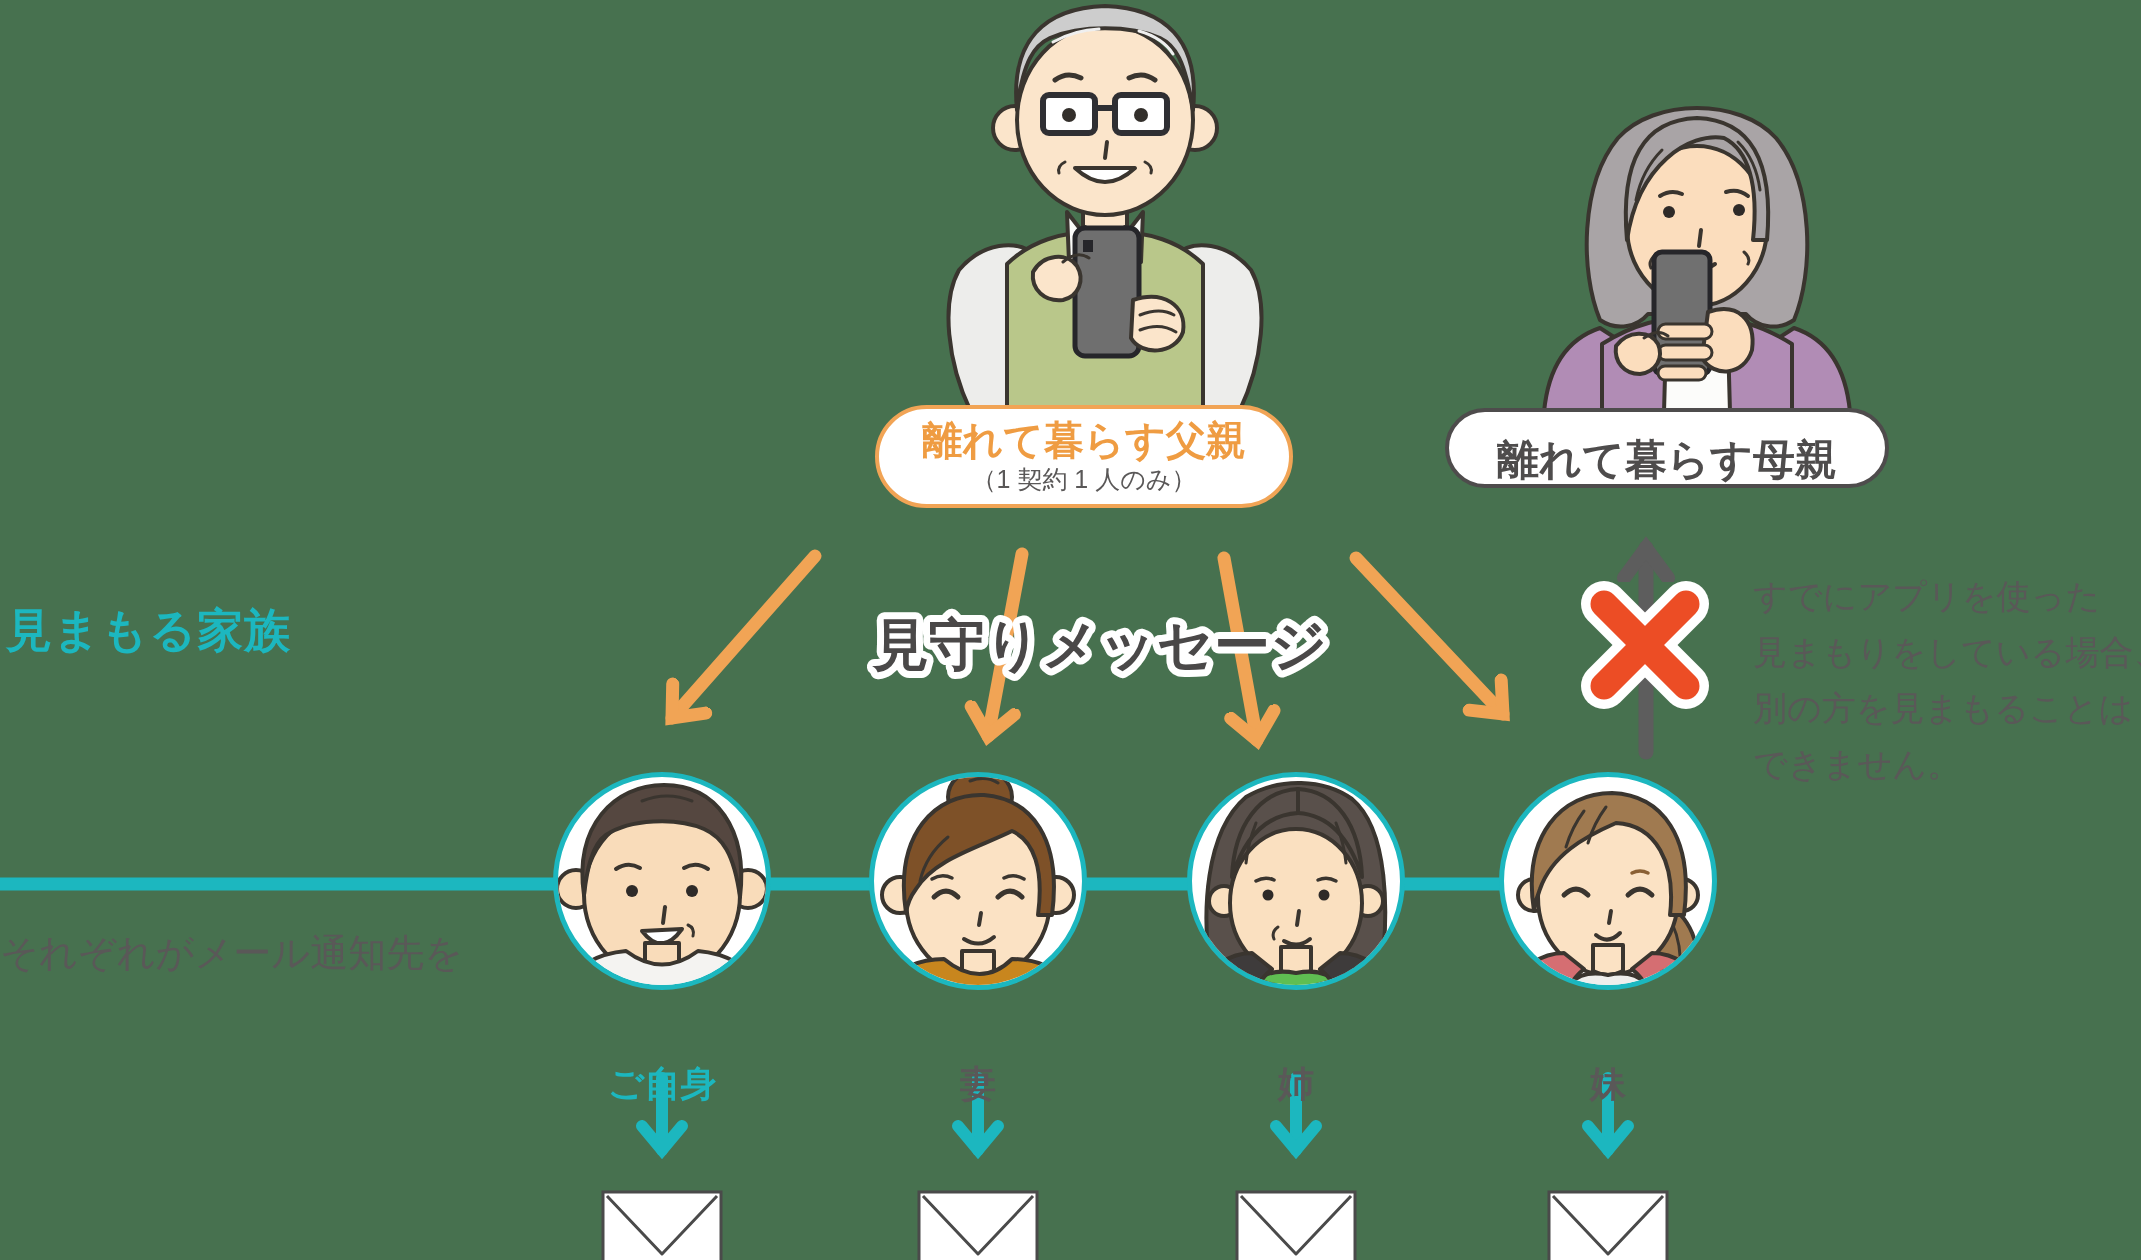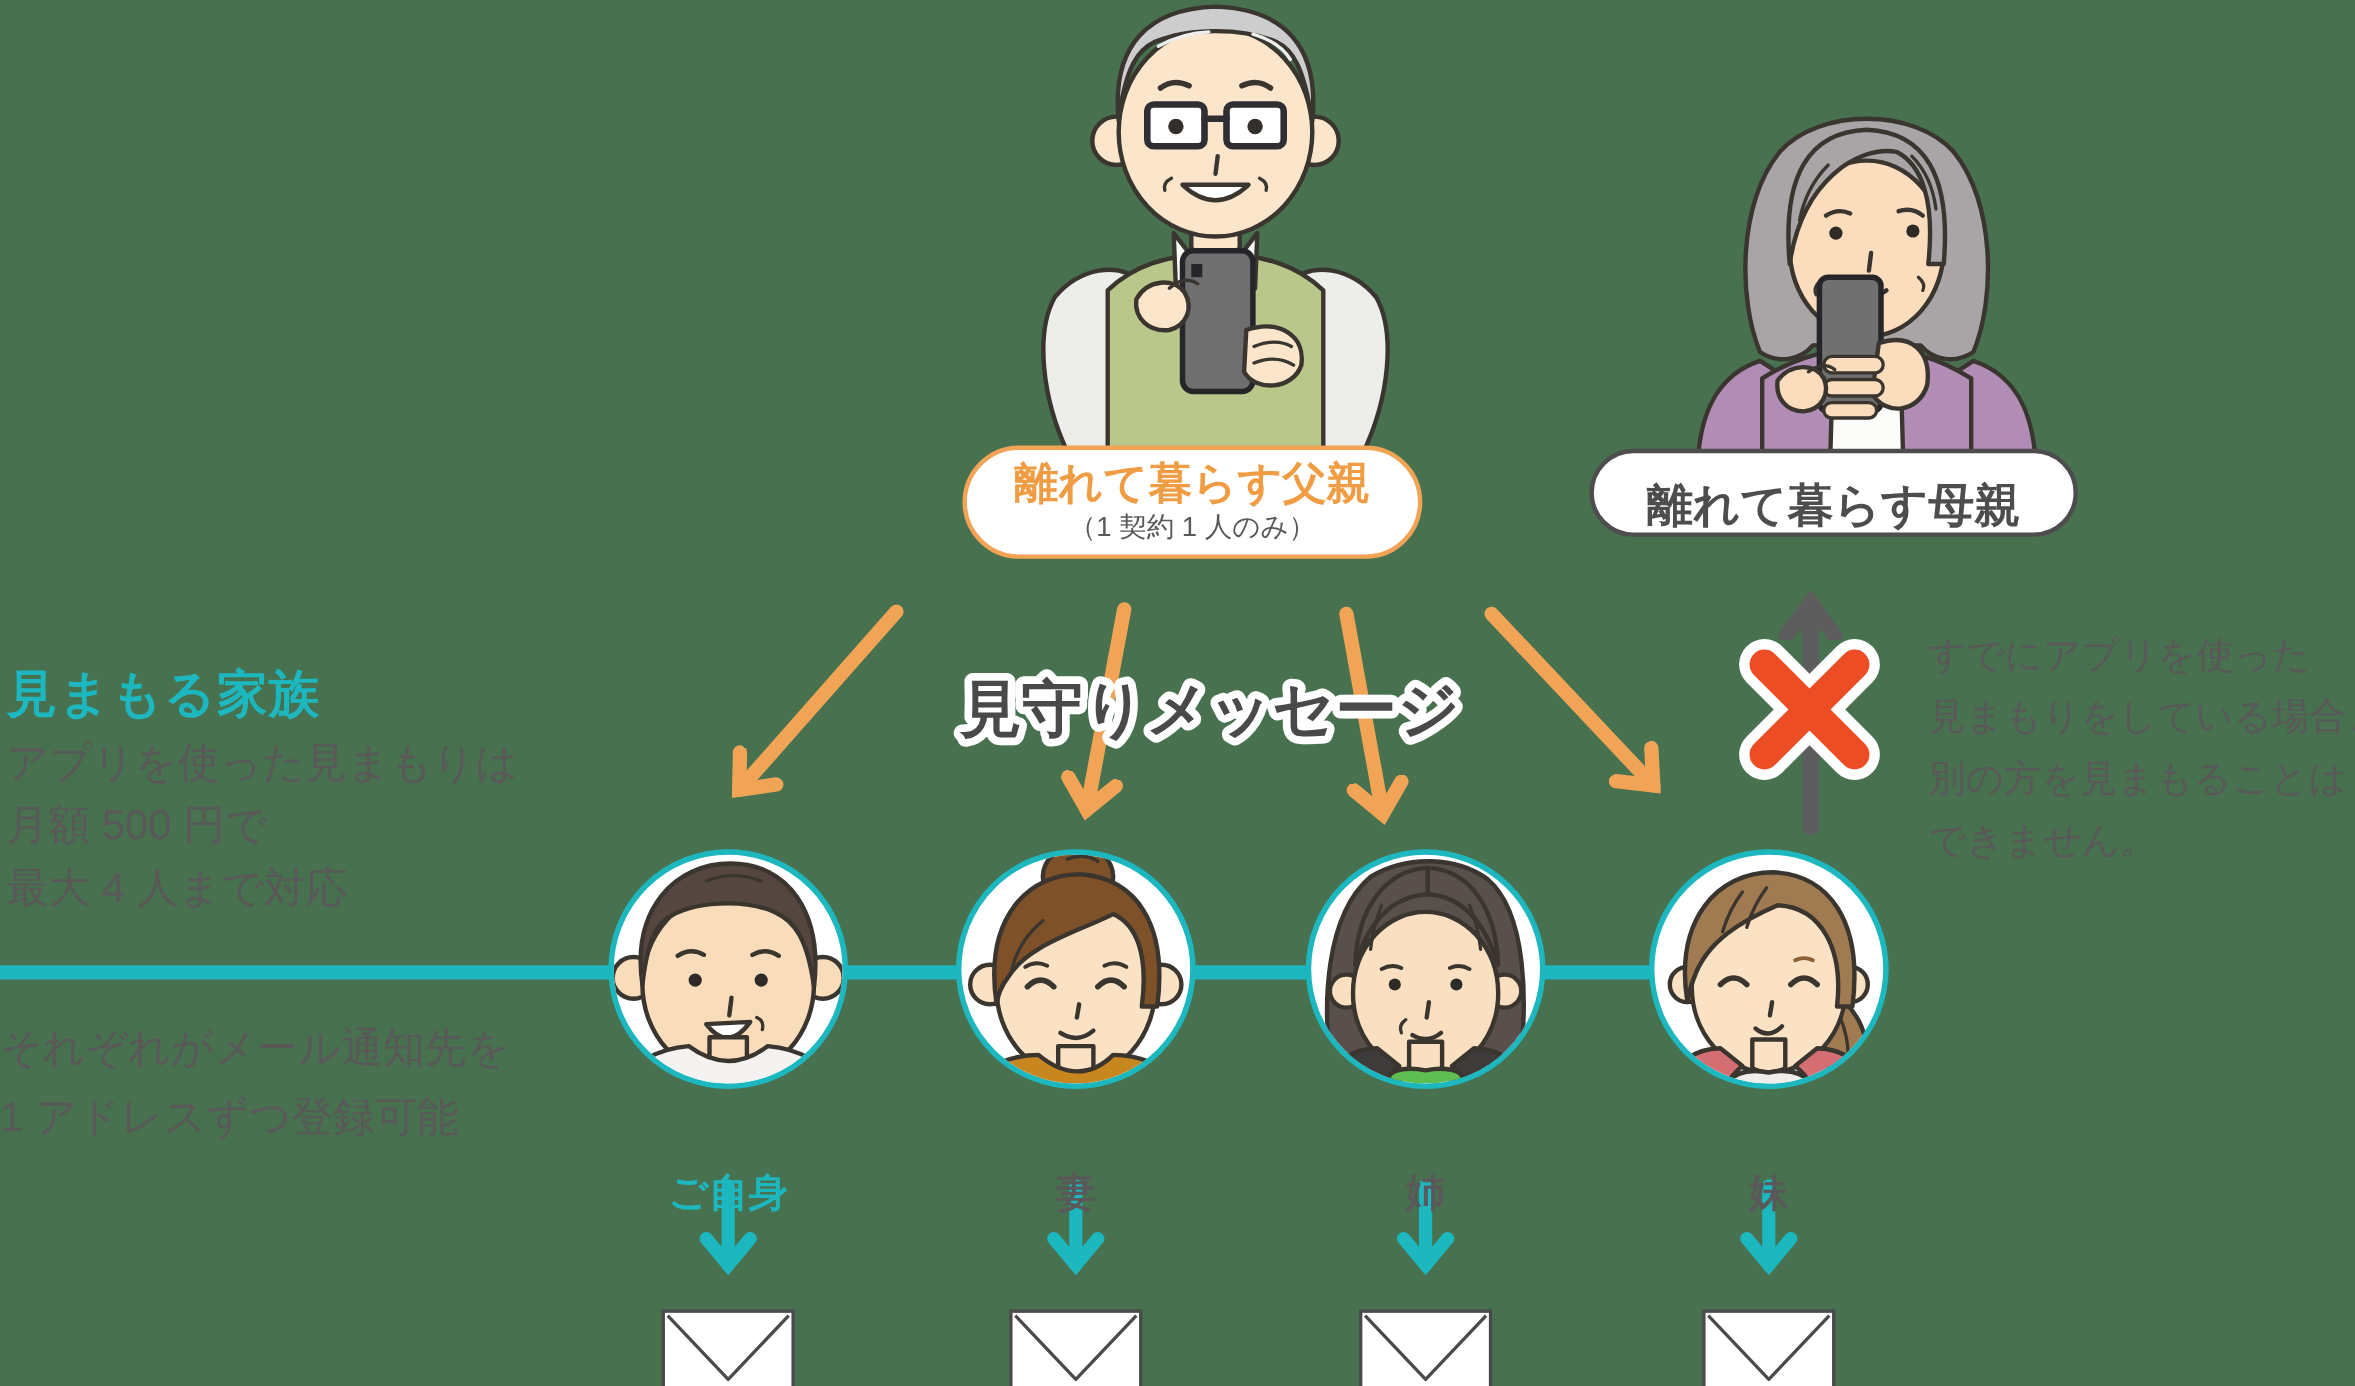--- a/index.html
+++ b/index.html
@@ -167,28 +167,22 @@
 
   <div class="pill pill-father">
     <div class="pill-title">離れて暮らす父親</div>
     <div class="pill-note">（1 契約 1 人のみ）</div>
   </div>
   <div class="pill pill-mother">
     <div class="pill-title">離れて暮らす母親</div>
   </div>
 
   <div class="left-title">見まもる家族</div>
-  <div class="left-body">
-    <div class="note-line">アプリを使った見まもりは</div>
-    <div class="note-line">月額 500 円で</div>
-    <div class="note-line">最大 4 人まで対応</div>
-  </div>
   <div class="left-footer">
     <div class="note-line">それぞれがメール通知先を</div>
-    <div class="note-line">1 アドレスずつ登録可能</div>
   </div>
 
   <div class="right-note">
     <div class="note-line">すでにアプリを使った</div>
     <div class="note-line">見まもりをしている場合、</div>
     <div class="note-line">別の方を見まもることは</div>
     <div class="note-line">できません。</div>
   </div>
 
   <div class="avatar" style="left:553px">

